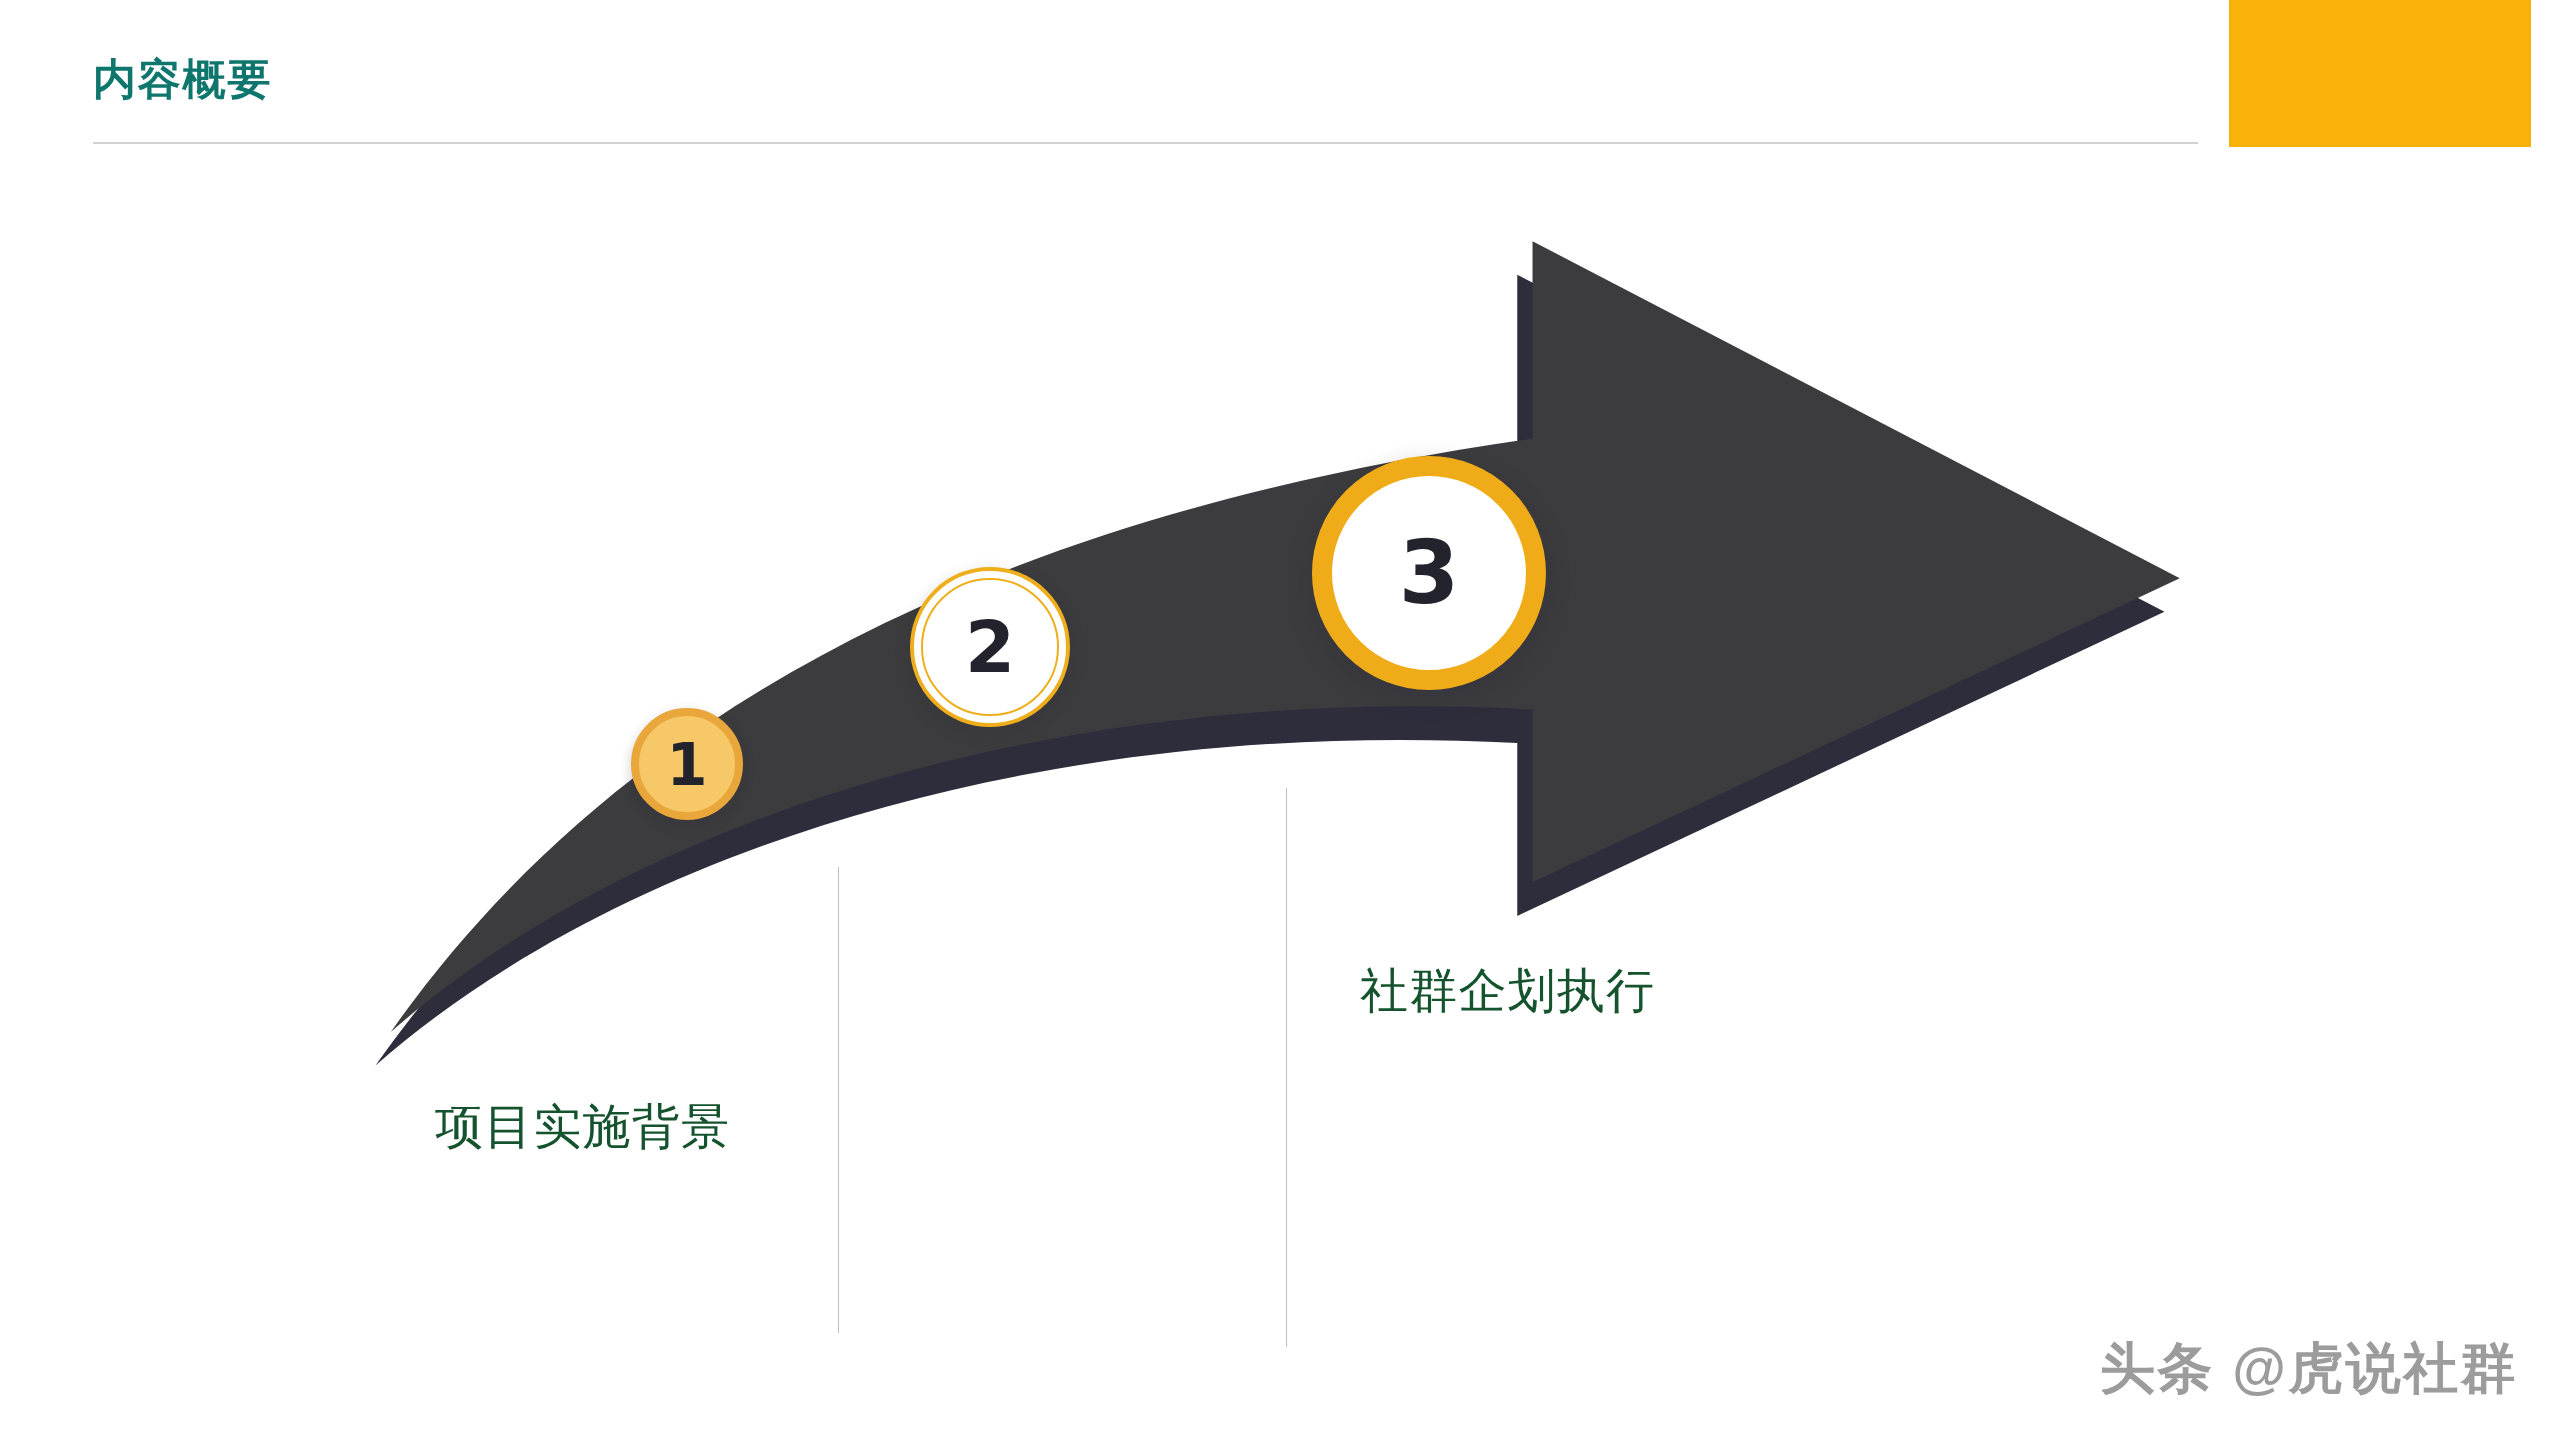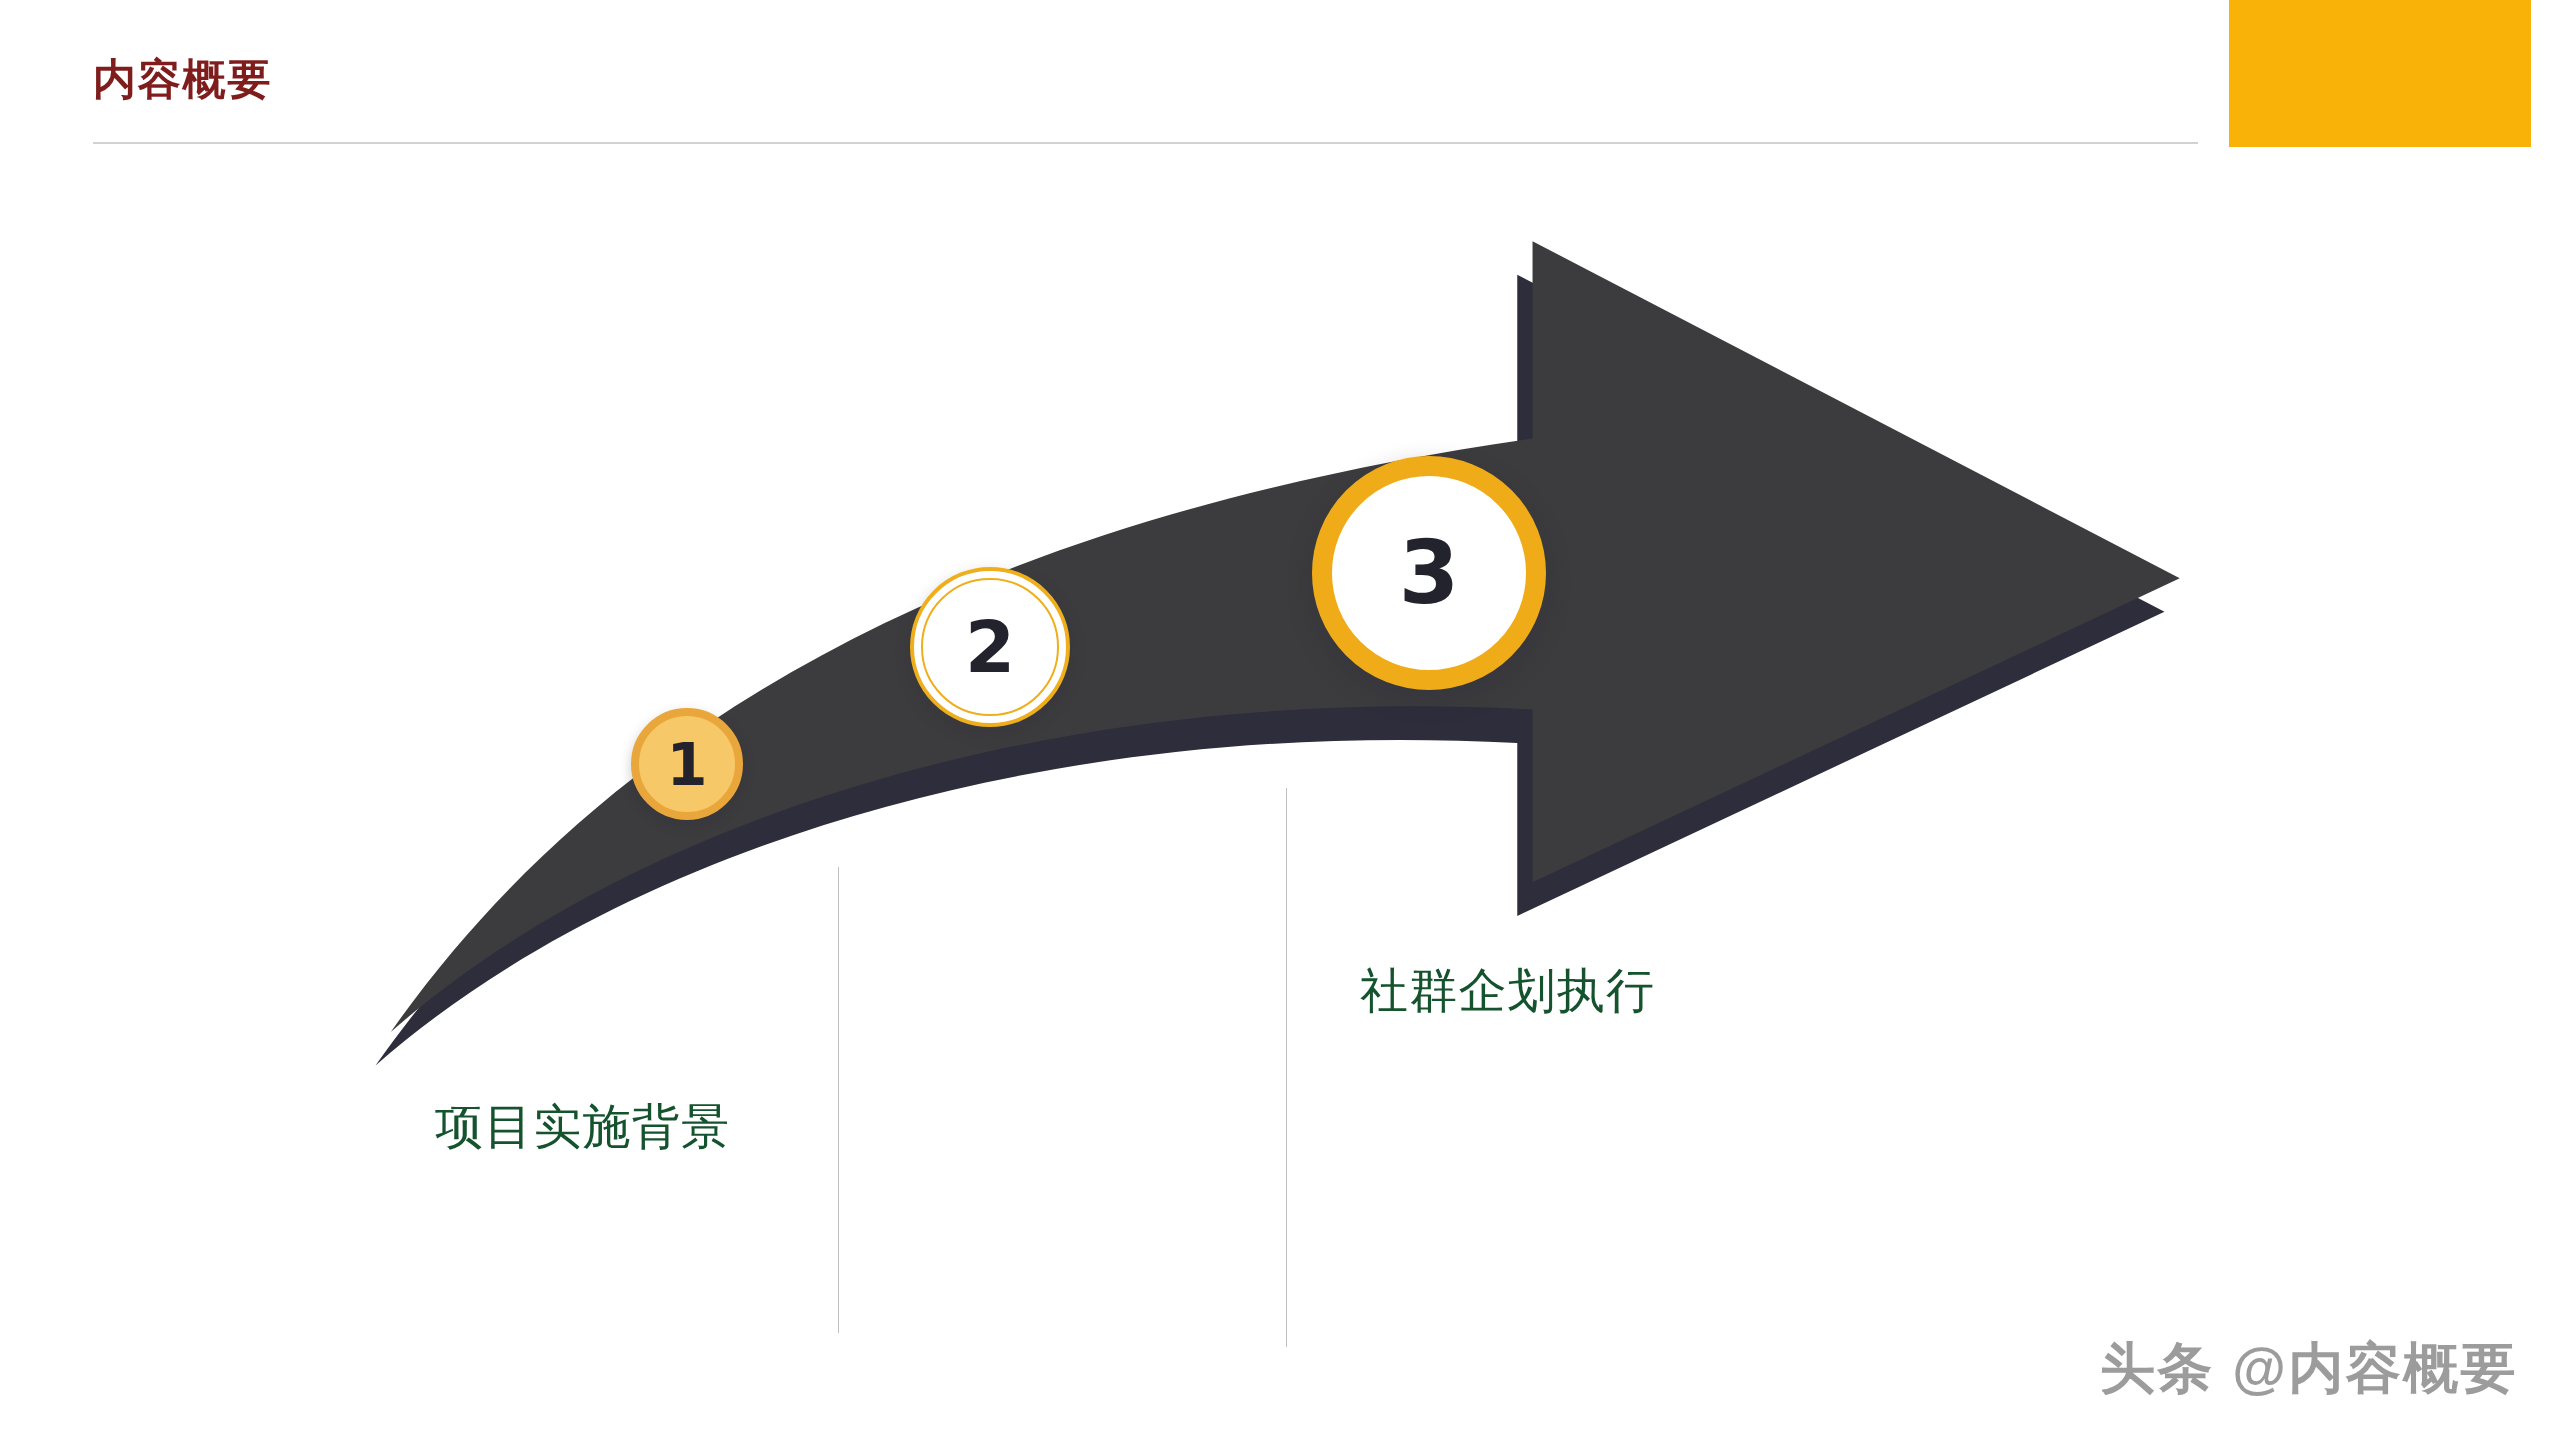--- a/index.html
+++ b/index.html
@@ -7,21 +7,21 @@
     position:relative;
     width:2576px; height:1449px;
     background:#ffffff;
     overflow:hidden;
     font-family:"Liberation Sans", sans-serif;
   }
 
   
   .title {
     position:absolute; left:93px; top:51px;
-    font-size:43px; font-weight:600; color:#7f1d1d;
+    font-size:43px; font-weight:600; color:#0f766e;
     letter-spacing:1.8px; white-space:nowrap;
   }
   .title-rule {
     position:absolute; left:93px; top:142px;
     width:2105px; height:1.8px; background:#d2d2d2;
   }
   .corner-block {
     position:absolute; left:2229px; top:0;
     width:302px; height:147px; background:#F9B208;
   }
@@ -117,16 +117,16 @@
   <div class="circle c3">
     <span>3</span>
   </div>
 
   <div class="vline v1"></div>
   <div class="vline v2"></div>
 
   <div class="step-label l1">项目实施背景</div>
   <div class="step-label l3">社群企划执行</div>
 
-  <div class="watermark">头条 @内容概要</div>
+  <div class="watermark">头条 @虎说社群</div>
 
 </div>
 
 
 </body></html>

